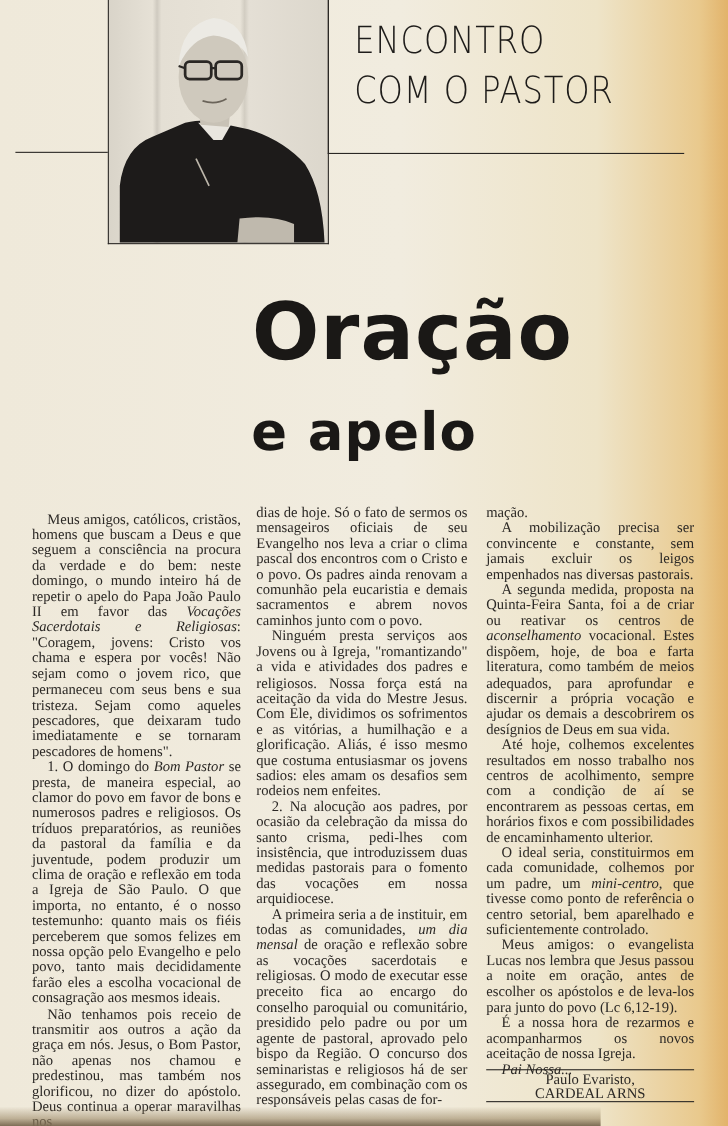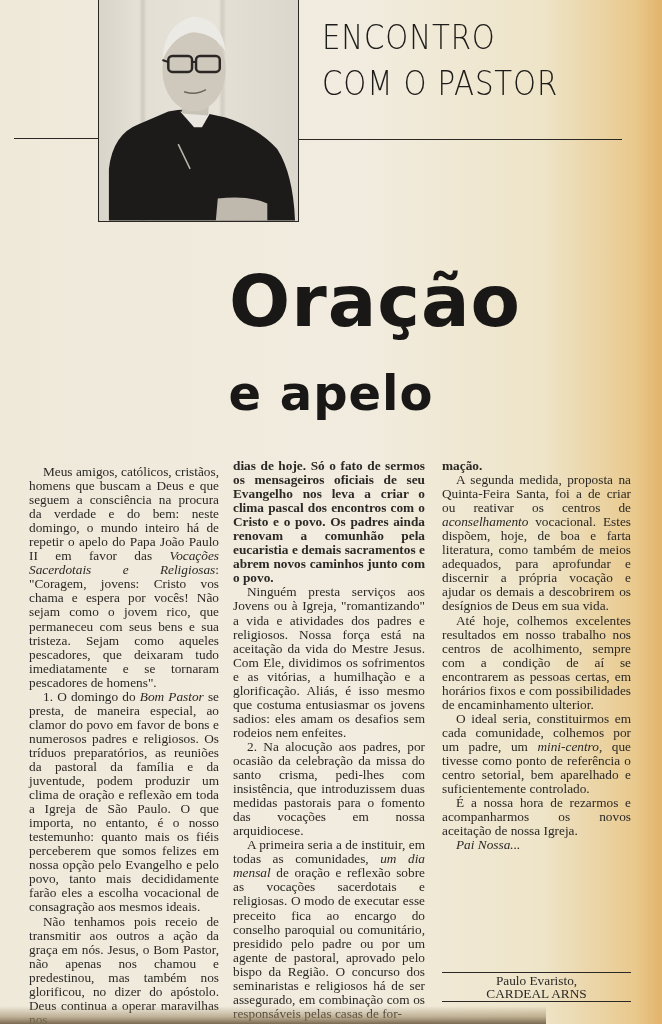--- a/index.html
+++ b/index.html
@@ -46,21 +46,21 @@
     font-weight: bold; color: #1a1816; letter-spacing: 1px;
   }
   .headline.l1 { top: 260px; font-size: 72px; line-height: 82px; margin-left: 44px; }
   .headline.l2 { top: 352px; font-size: 48px; line-height: 82px; }
   .col {
     position: absolute; top: 465px;
     font-size: 13.3px; line-height: 14.05px; text-align: justify;
     hyphens: manual; color: #2b2825;
   }
   .col p { text-indent: 14px; }
-  .col p.noindent { text-indent: 0; font-weight: bold; }
+  .col p.noindent { text-indent: 0; }
   .col-1 { left: 29px; width: 190px; }
   .col-2 { left: 233px; width: 192px; top: 459px; }
   .col-3 { left: 442px; width: 189px; top: 459px; }
   .col i { font-style: italic; }
   .sig-rule { position: absolute; left: 442px; width: 189px; height: 0; border-top: 1.5px solid #2a2724; }
   .sig-rule.top { top: 972px; }
   .sig-rule.bot { top: 1001px; }
   .signature {
     position: absolute; left: 442px; width: 189px; text-align: center;
     font-size: 13.3px; line-height: 13px; color: #2b2825;
@@ -118,23 +118,25 @@
 
   <div class="col col-2">
     <p class="noindent">dias de hoje. Só o fato de sermos os mensageiros oficiais de seu Evangelho nos leva a criar o clima pascal dos encontros com o Cristo e o povo. Os padres ainda renovam a comunhão pela eucaristia e demais sacramentos e abrem novos caminhos junto com o povo.</p>
     <p>Ninguém presta serviços aos Jovens ou à Igreja, "romantizando" a vida e atividades dos padres e religiosos. Nossa força está na aceitação da vida do Mestre Jesus. Com Ele, dividimos os sofrimentos e as vitórias, a humilhação e a glorificação. Aliás, é isso mesmo que costuma entusiasmar os jovens sadios: eles amam os desafios sem rodeios nem enfeites.</p>
     <p>2. Na alocução aos padres, por ocasião da celebração da missa do santo crisma, pedi-lhes com insistência, que introduzissem duas medidas pastorais para o fomento das vocações em nossa arquidiocese.</p>
     <p><span>A primeira seria a de instituir, em todas as comunidades, </span><i>um dia mensal</i><span> de oração e reflexão sobre as vocações sacerdotais e religiosas. O modo de executar esse preceito fica ao encargo do conselho paroquial ou comunitário, presidido pelo padre ou por um agente de pastoral, aprovado pelo bispo da Região. O concurso dos seminaristas e religiosos há de ser assegurado, em combinação com os responsáveis pelas casas de for-</span></p>
   </div>
 
   <div class="col col-3">
     <p class="noindent">mação.</p>
+    <p>A mobilização precisa ser convincente e constante, sem jamais excluir os leigos empenhados nas diversas pastorais.</p>
     <p><span>A segunda medida, proposta na Quinta-Feira Santa, foi a de criar ou reativar os centros de </span><i>aconselhamento</i><span> vocacional. Estes dispõem, hoje, de boa e farta literatura, como também de meios adequados, para aprofundar e discernir a própria vocação e ajudar os demais a descobrirem os desígnios de Deus em sua vida.</span></p>
     <p>Até hoje, colhemos excelentes resultados em nosso trabalho nos centros de acolhimento, sempre com a condição de aí se encontrarem as pessoas certas, em horários fixos e com possibilidades de encaminhamento ulterior.</p>
     <p><span>O ideal seria, constituirmos em cada comunidade, colhemos por um padre, um </span><i>mini-centro</i><span>, que tivesse como ponto de referência o centro setorial, bem aparelhado e suficientemente controlado.</span></p>
+    <p>Meus amigos: o evangelista Lucas nos lembra que Jesus passou a noite em oração, antes de escolher os apóstolos e de leva-los para junto do povo (Lc 6,12-19).</p>
     <p>É a nossa hora de rezarmos e acompanharmos os novos aceitação de nossa Igreja.</p>
     <p><i>Pai Nossa...</i></p>
   </div>
 
   <div class="sig-rule top"></div>
   <div class="signature name">Paulo Evaristo,</div>
   <div class="signature title">CARDEAL ARNS</div>
   <div class="sig-rule bot"></div>
 
   <div class="bottom-shadow"></div>

